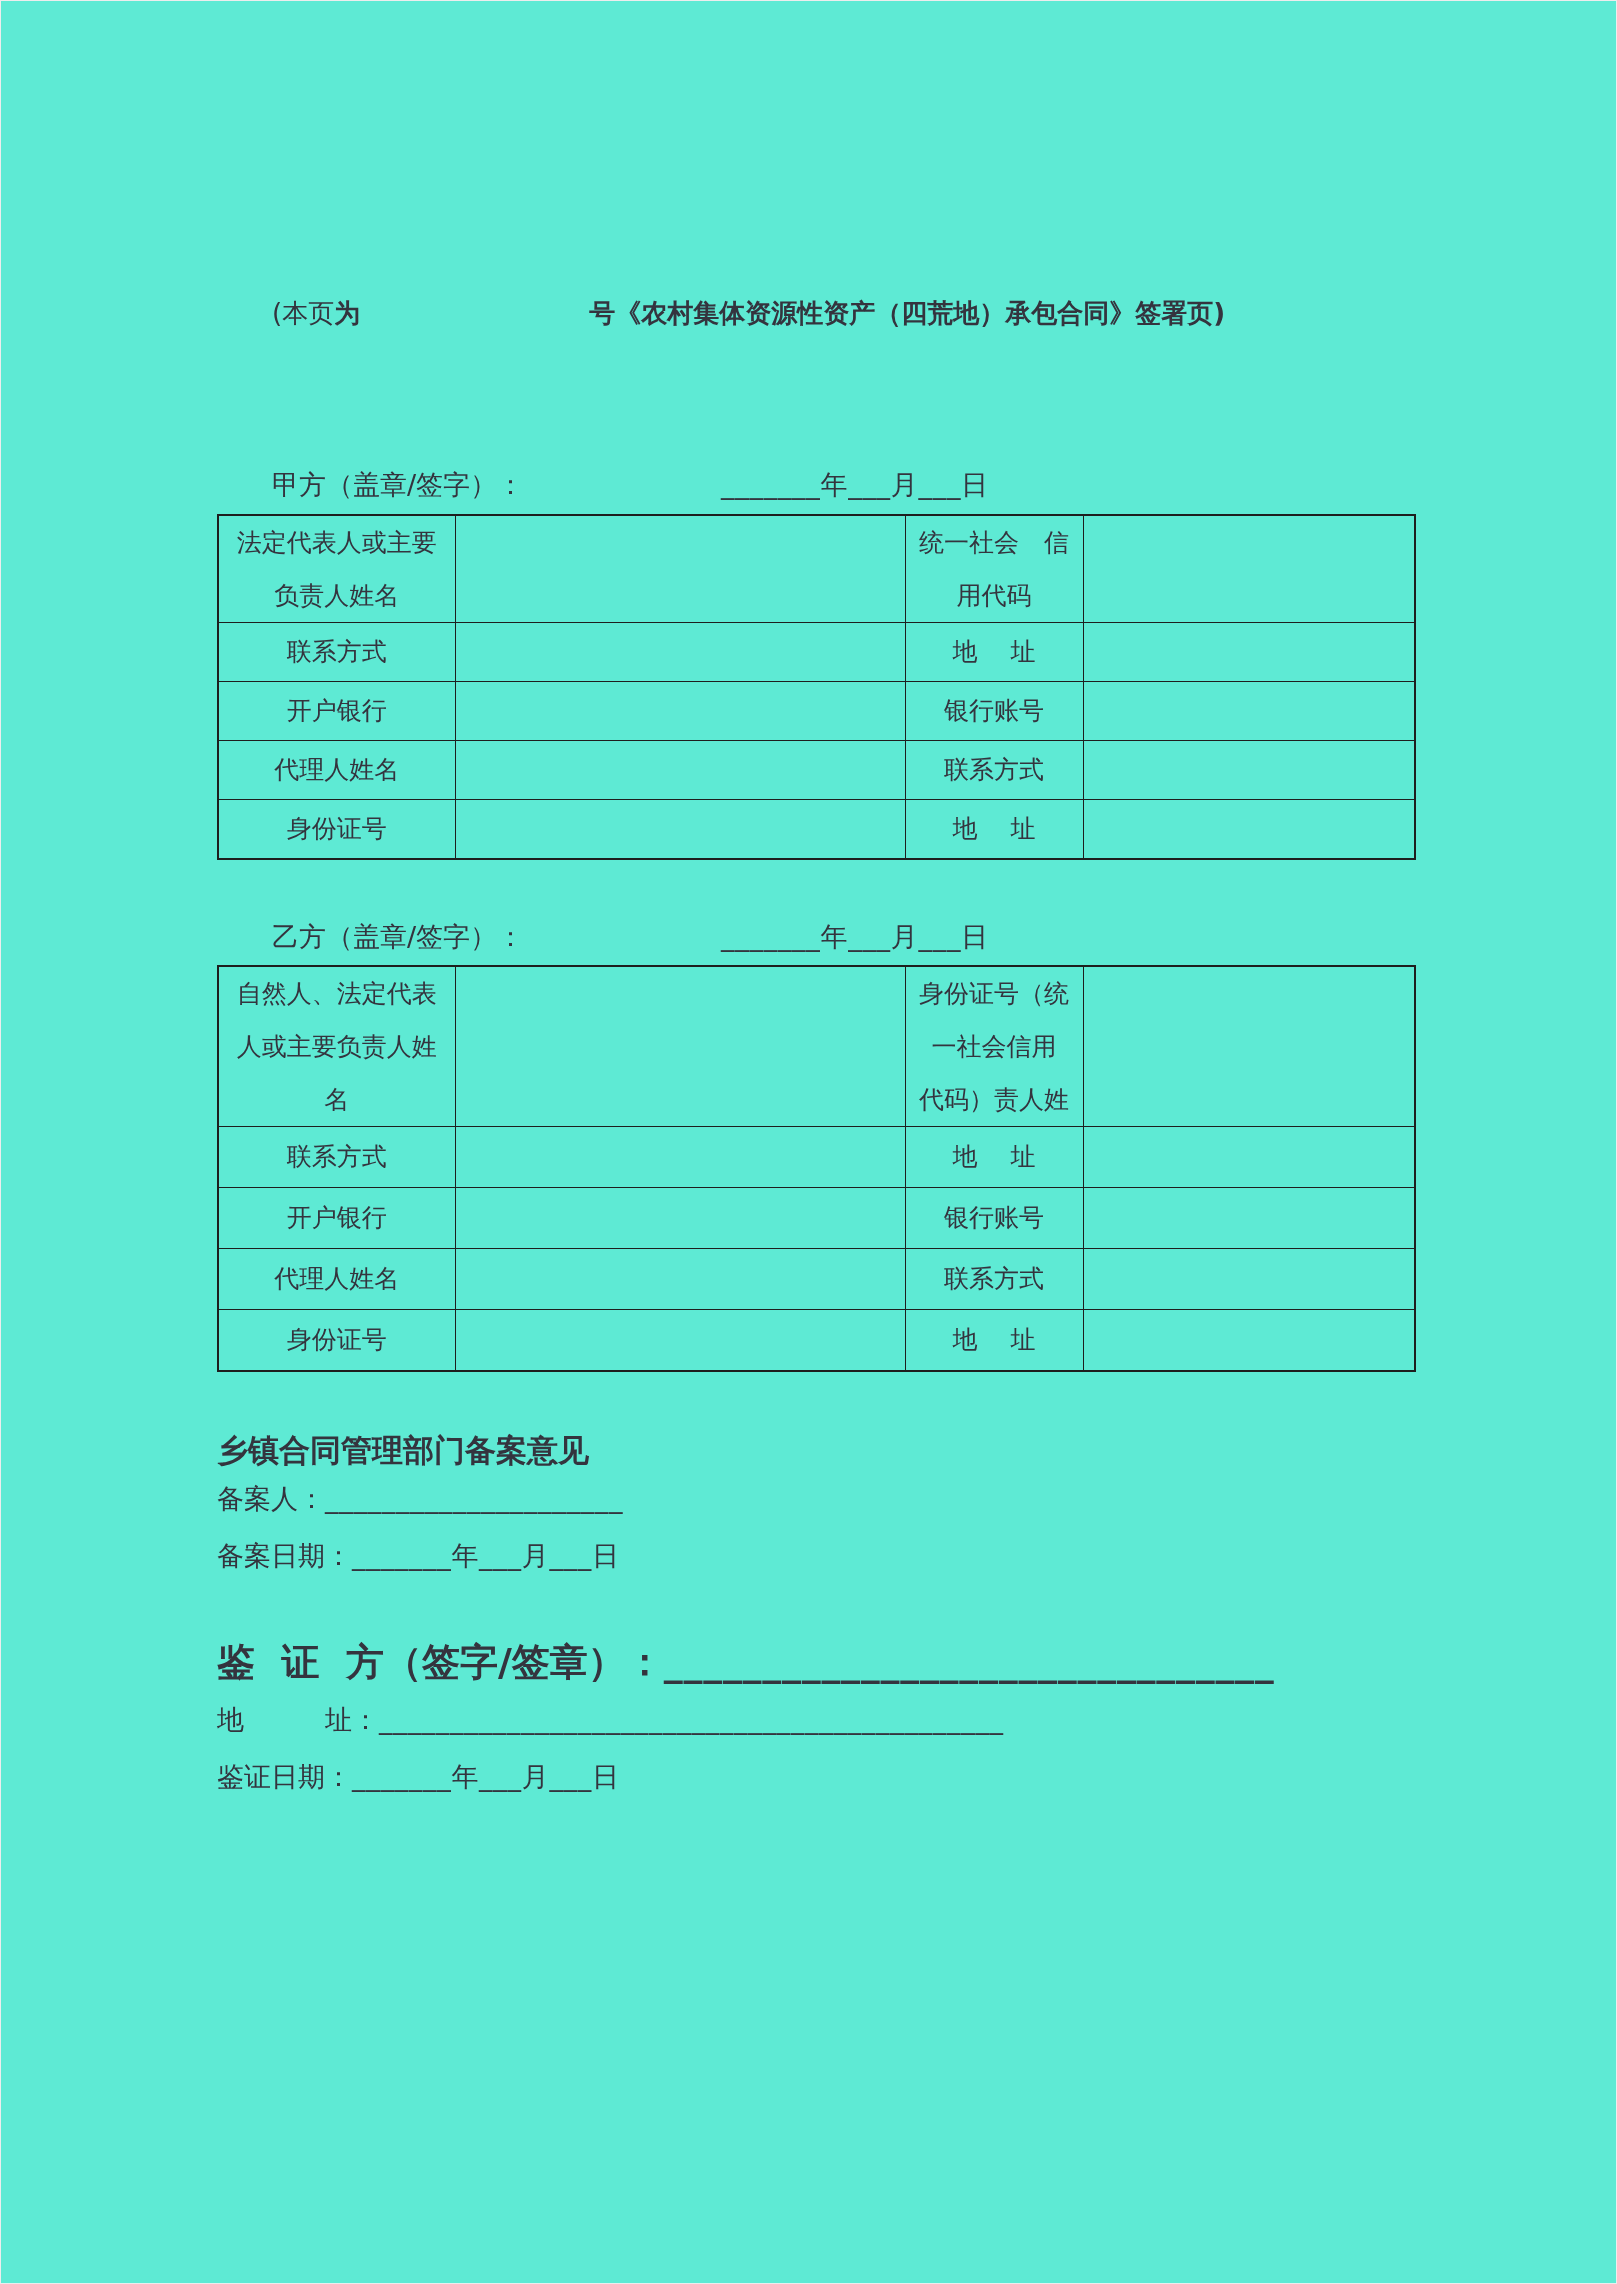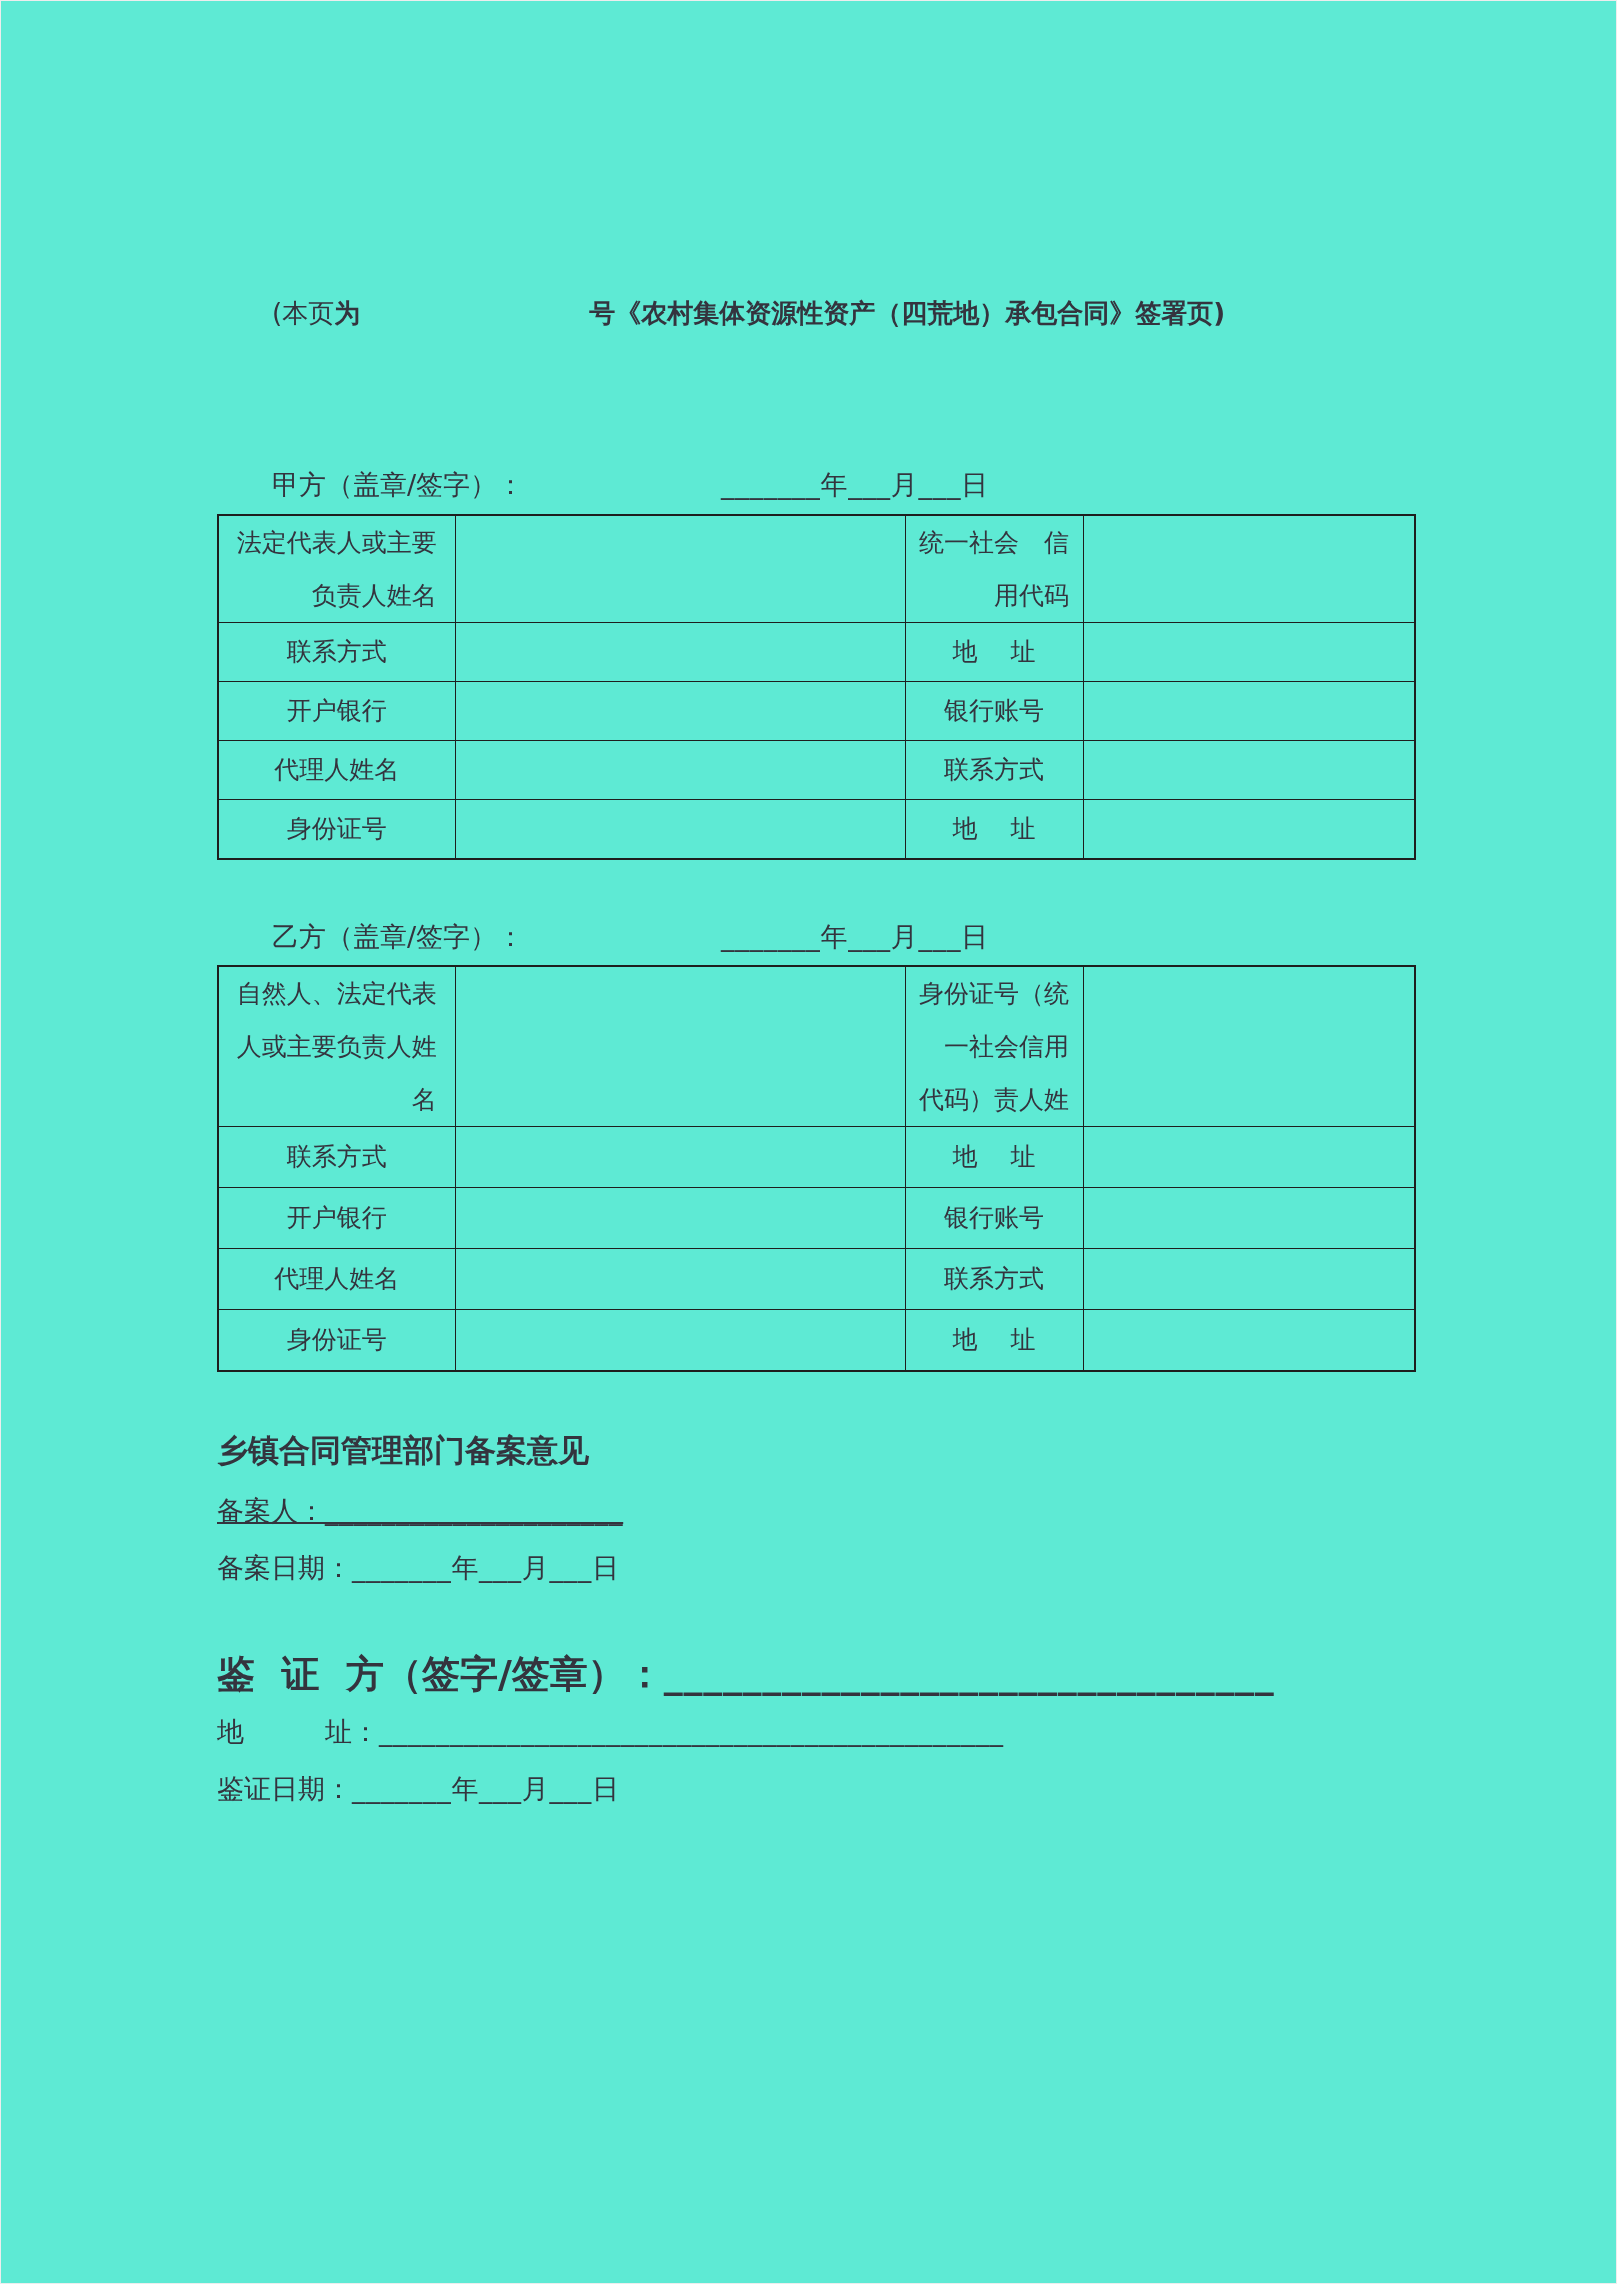--- a/index.html
+++ b/index.html
@@ -36,39 +36,39 @@
     border:2px solid #1e1e1e;
   }
   table.form.second { margin-top:11px; }
   table.form td {
     border:1.4px solid #1e1e1e;
     text-align:center;
     vertical-align:middle;
     padding:0;
     overflow:hidden;
   }
-  table.form .t { line-height:53px; display:inline-block;text-align:right; }
+  table.form .t { line-height:53px; display:inline-block; }
   .col-l1 { width:237px; }
   .col-v1 { width:450px; }
   .col-l2 { width:178px; }
   .col-v2 { width:332px; }
   tr.row-tall-a td { height:96px; }
   tr.row-tall-b td { height:153px; }
   tr.row-a td { height:58px; }
   tr.row-b td { height:60px; }
 
   .filing-heading {
     margin:61px 0 0 216px;
     font-size:31px; font-weight:bold; line-height:35px;
   }
   .line {
     margin:23px 0 0 216px;
     font-size:27px; line-height:34px;
   }
-  .line.first-after-heading { margin-top:26px;text-decoration:underline; }
+  .line.first-after-heading { margin-top:14px; }
   .witness-heading {
     margin:72px 0 0 216px;
     font-size:38px; font-weight:bold; line-height:35px;
   }
   .blank { letter-spacing:0.7px; }
 </style>
 </head>
 <body>
 
 <div class="page">

